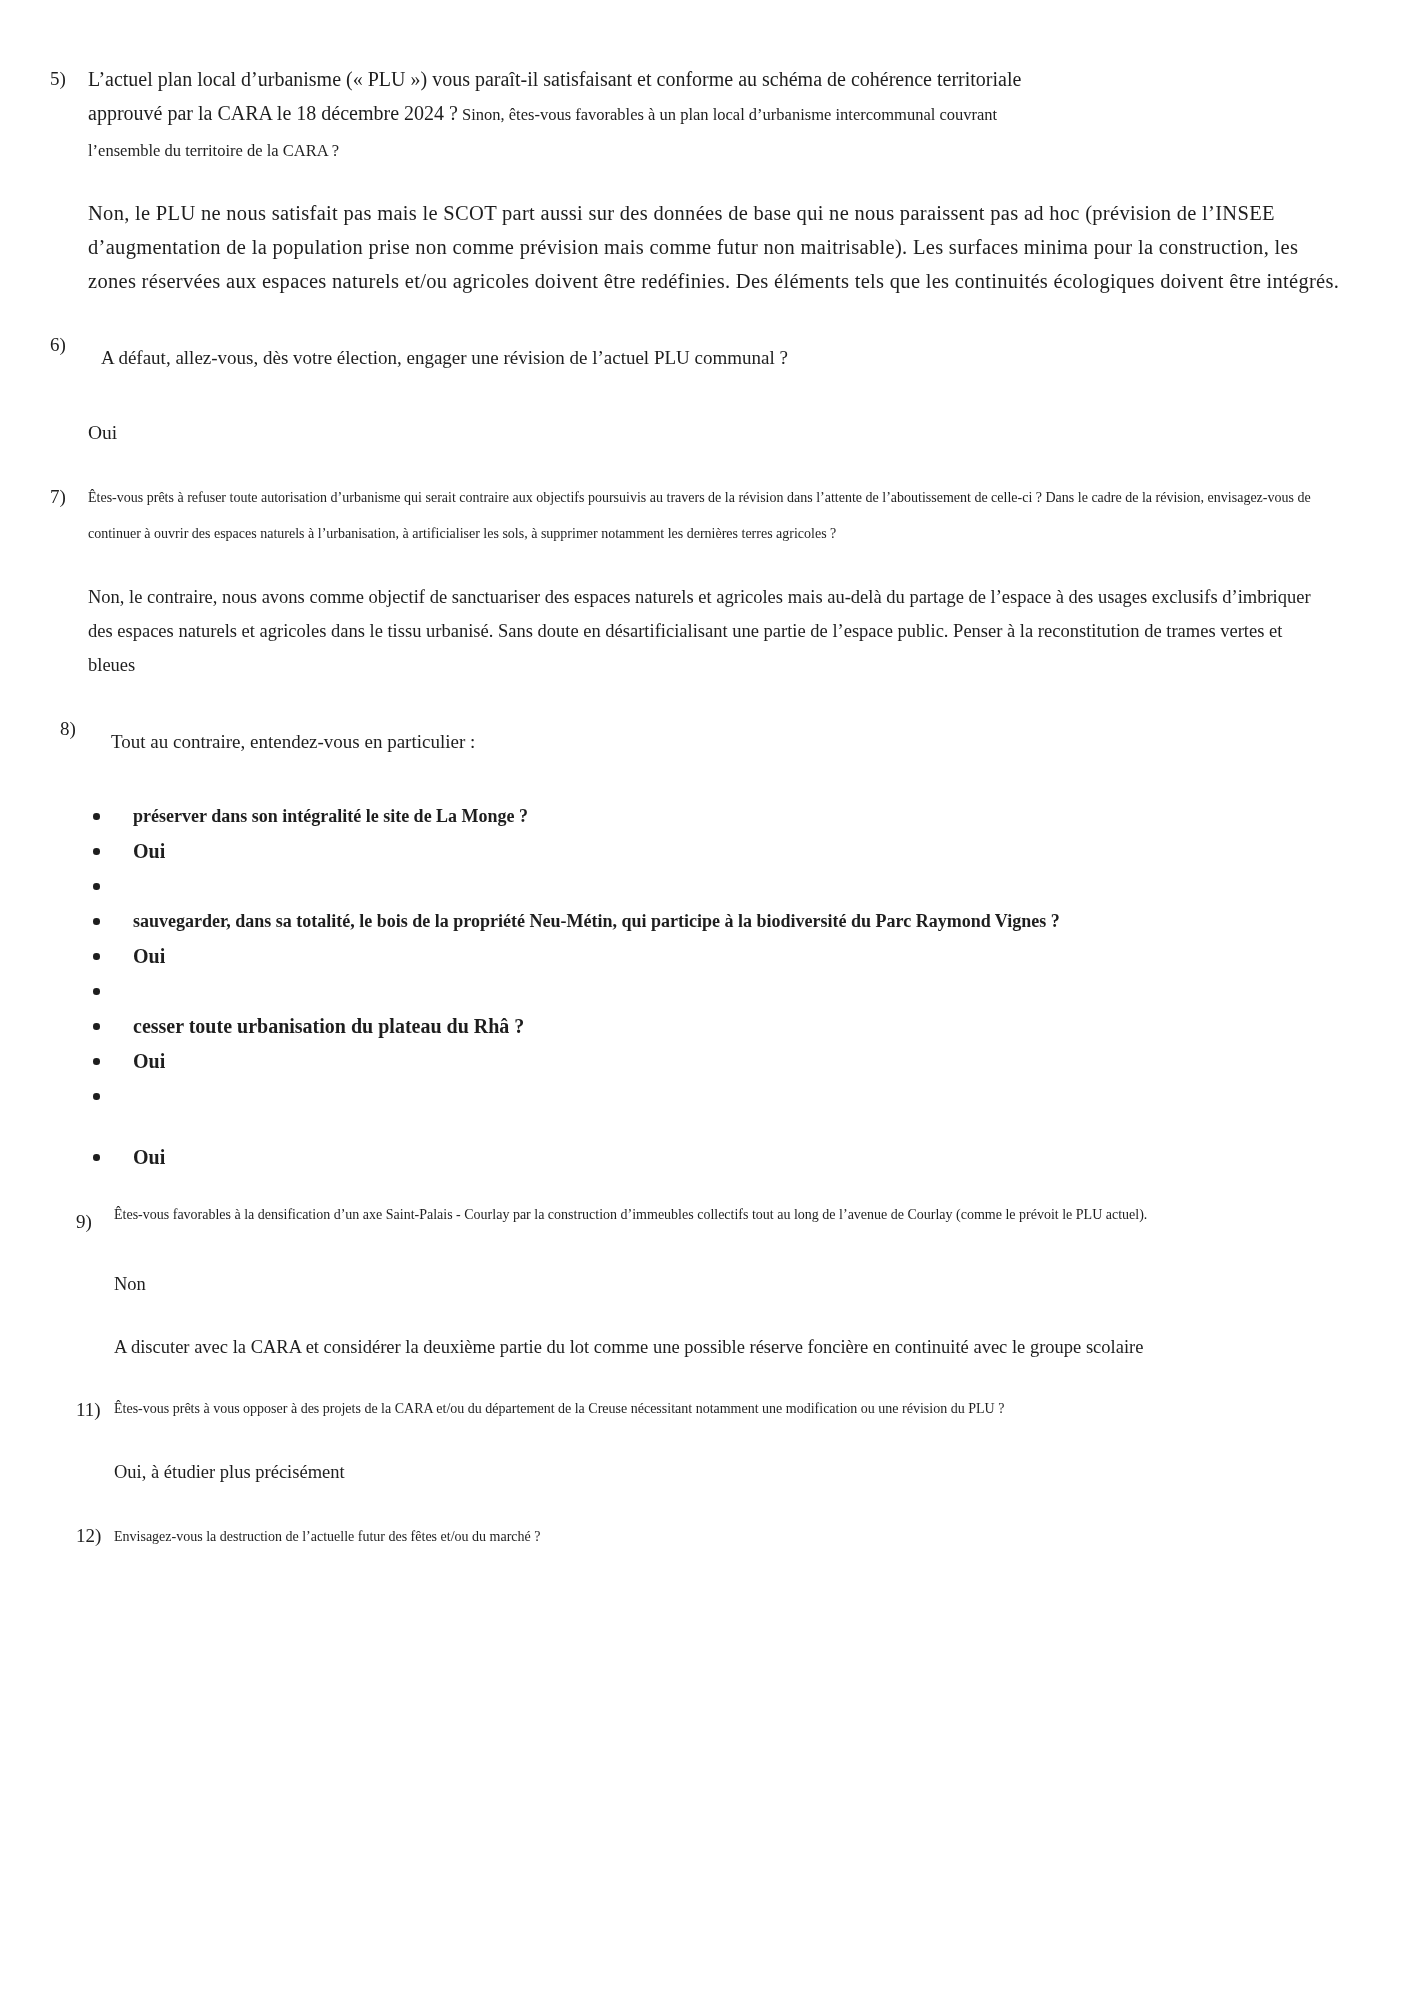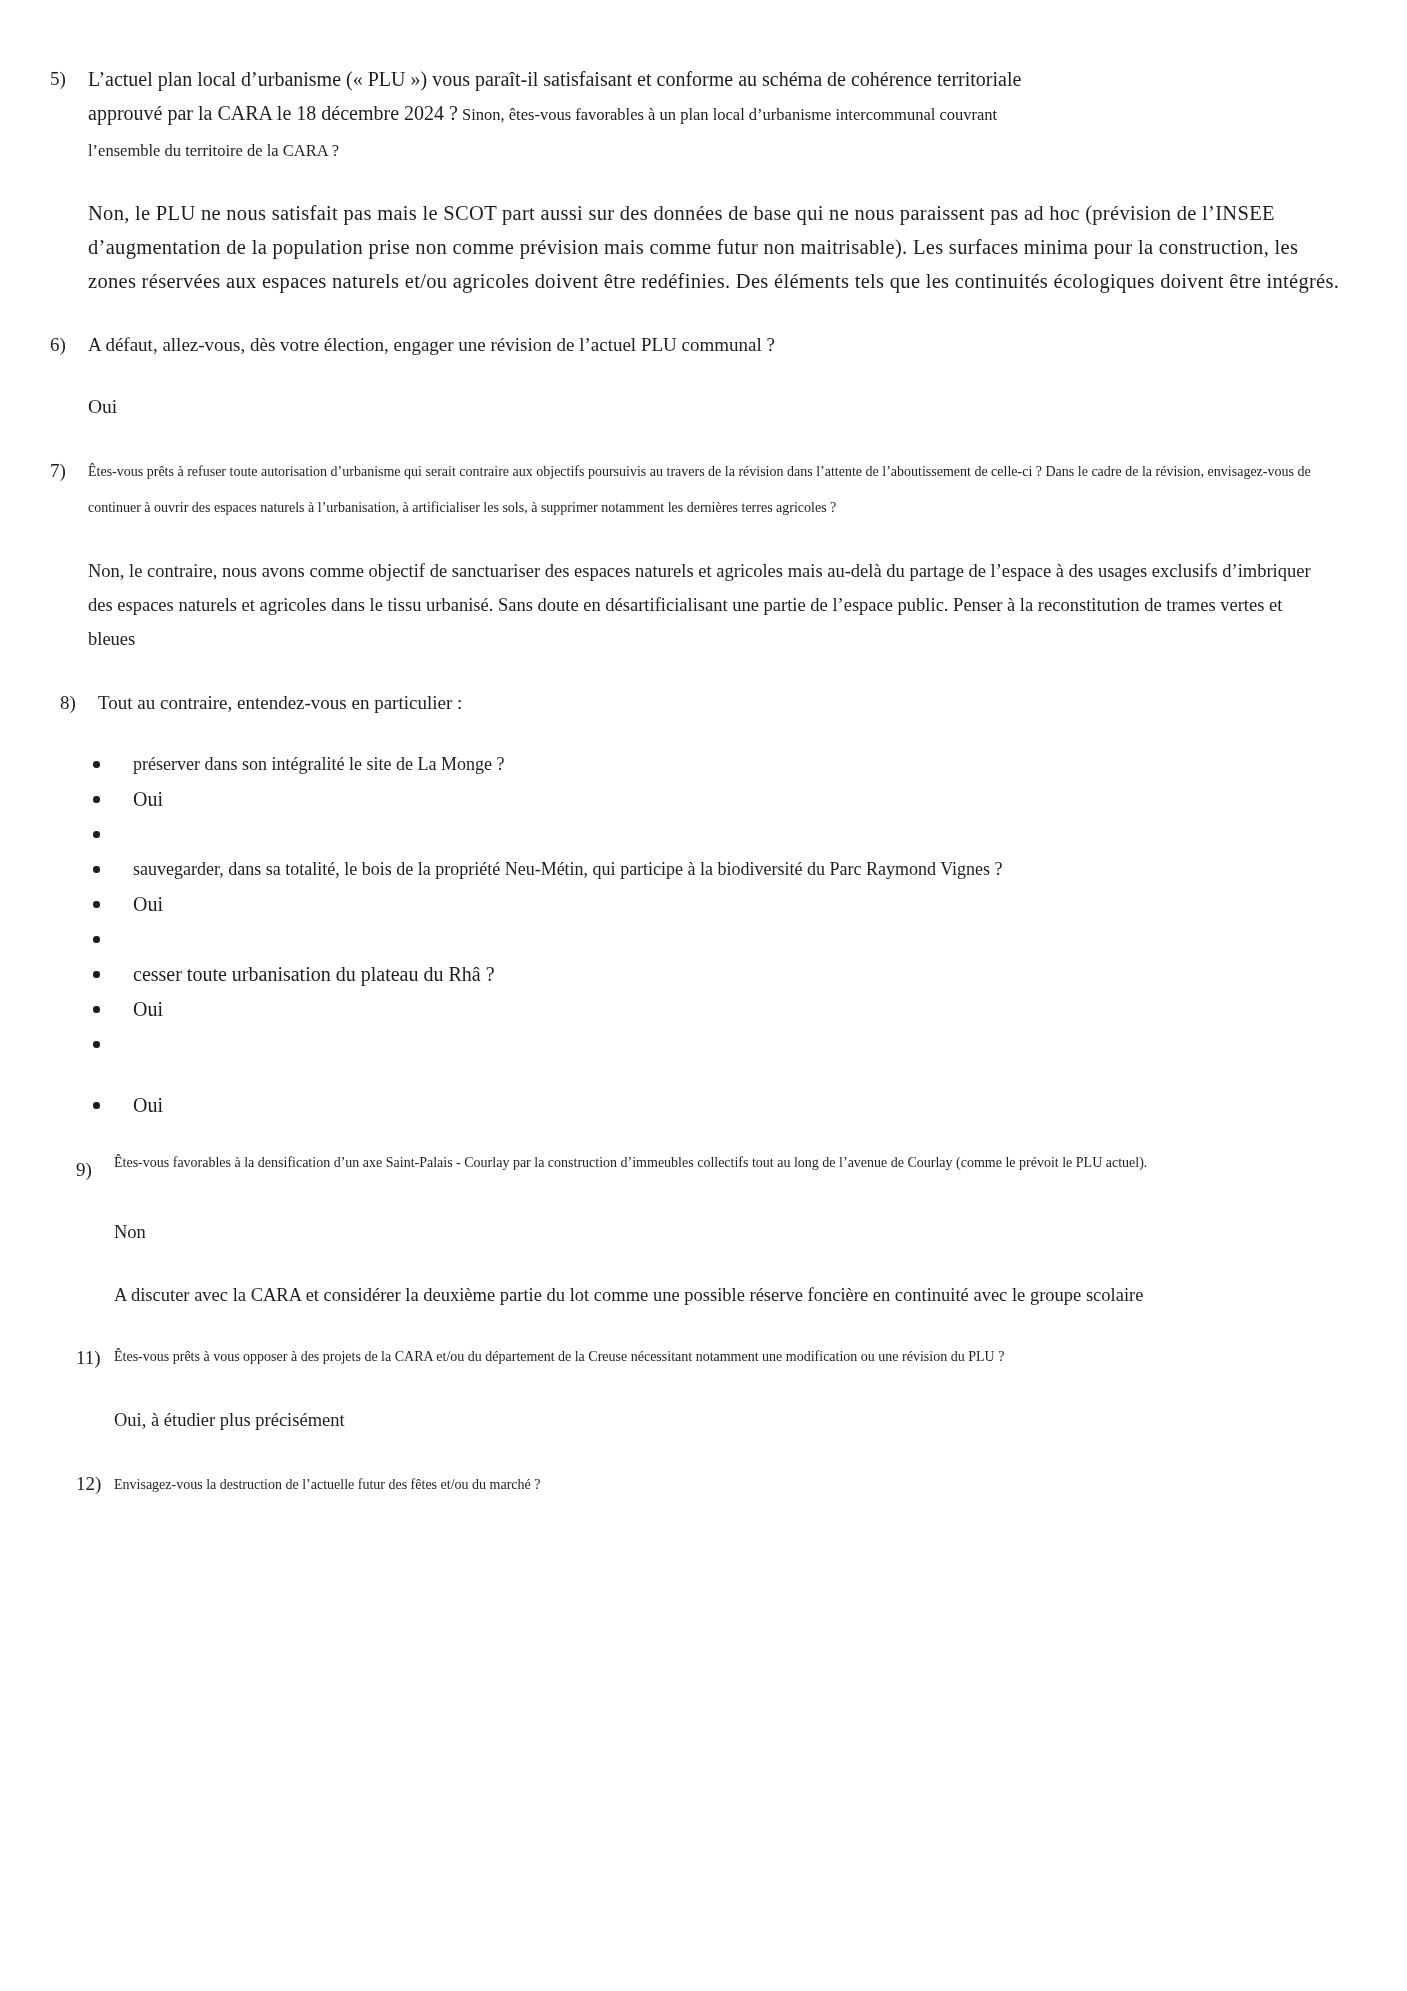--- a/index.html
+++ b/index.html
@@ -37,21 +37,21 @@
   .q5-answer {
     margin: 28px 0 0 38px;
     max-width: 1252px;
     font-size: 20.5px;
     line-height: 34px;
     letter-spacing: 0.3px;
   }
 
   
   .q-text { margin: 0; max-width: 1255px; font-size: 14px; line-height: 36px; }
-  .q-text-md { margin: 0; max-width: 1255px; font-size: 19px; line-height: 34px; }
+  .q-text-md { margin: 13px; max-width: 1255px; font-size: 19px; line-height: 34px; }
   .answer {
     margin: 28px 0 0 38px;
     max-width: 1245px;
     font-size: 18.5px;
     line-height: 34px;
   }
   .answer-short { font-size: 19.5px; }
 
   
   .indented { margin-left: 26px; }
@@ -73,21 +73,21 @@
     width: 40px;
     padding-top: 14px;
   }
   .bullet-dot i {
     display: block;
     width: 6.5px;
     height: 6.5px;
     border-radius: 50%;
     background: #1e1e1e;
   }
-  .bullet-text { flex: 1 1 auto; }
+  .bullet-text { flex: 1 1 auto; font-weight: bold; }
   .b-q  { font-size: 18px; }
   .b-lg { font-size: 20px; }
   .b-a  { font-size: 20px; }
   .gap-top { margin-top: 26px; }
 
   .sec8 { margin-left: 10px; }
 </style>
 </head>
 <body>
 

